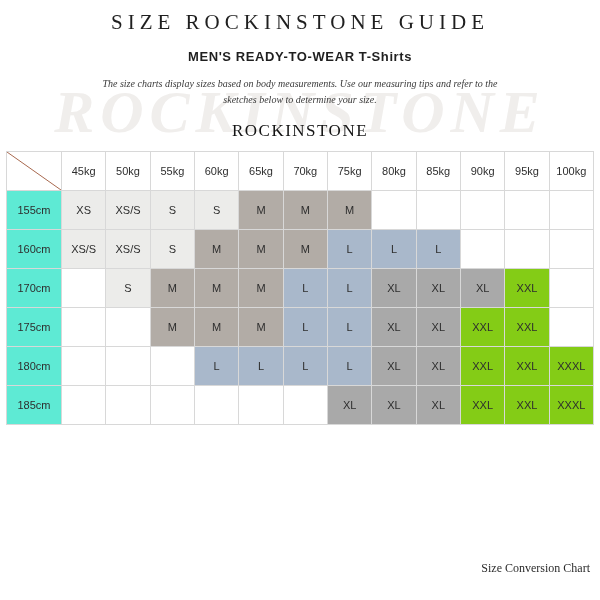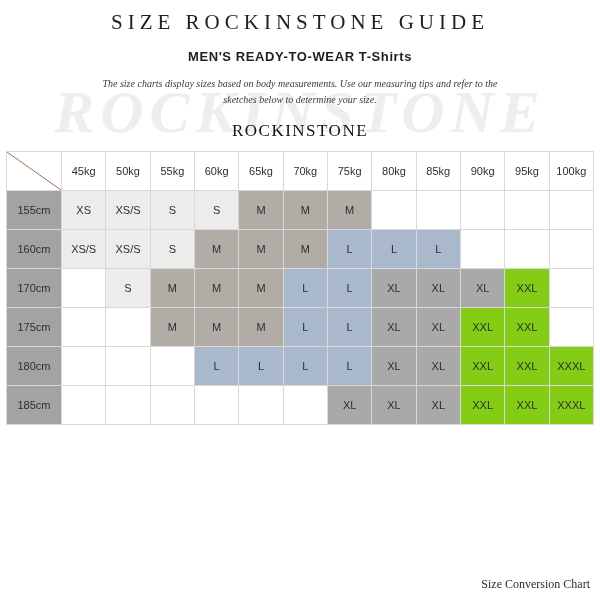--- a/index.html
+++ b/index.html
@@ -119,38 +119,38 @@
   }
   .col-head {
     font-size: 11px;
     color: #2b2b2b;
     background: #ffffff;
     font-weight: normal;
   }
   .row-head {
     font-size: 11px;
     color: #2b2b2b;
-    background: #a3a3a3;
+    background: #5eead4;
     width: 54px;
     font-weight: normal;
   }
 
   
   .c-empty { background: #ffffff; }
   .c-light { background: #ececea; }   
   .c-mid   { background: #b2aca6; }   
   .c-blue  { background: #a9b8cb; }   
   .c-gray  { background: #a9a9a9; }   
   .c-pale  { background: #84cc16; }   
   .c-dblue { background: #84cc16; }   
 
   
   .footer {
     position: absolute;
-    bottom: 8px;
+    bottom: 24px;
     right: 10px;
     font-family: "Liberation Serif", serif;
     font-size: 12px;
     color: #2b2b2b;
     z-index: 2;
   }
 </style>
 </head>
 <body>
 

